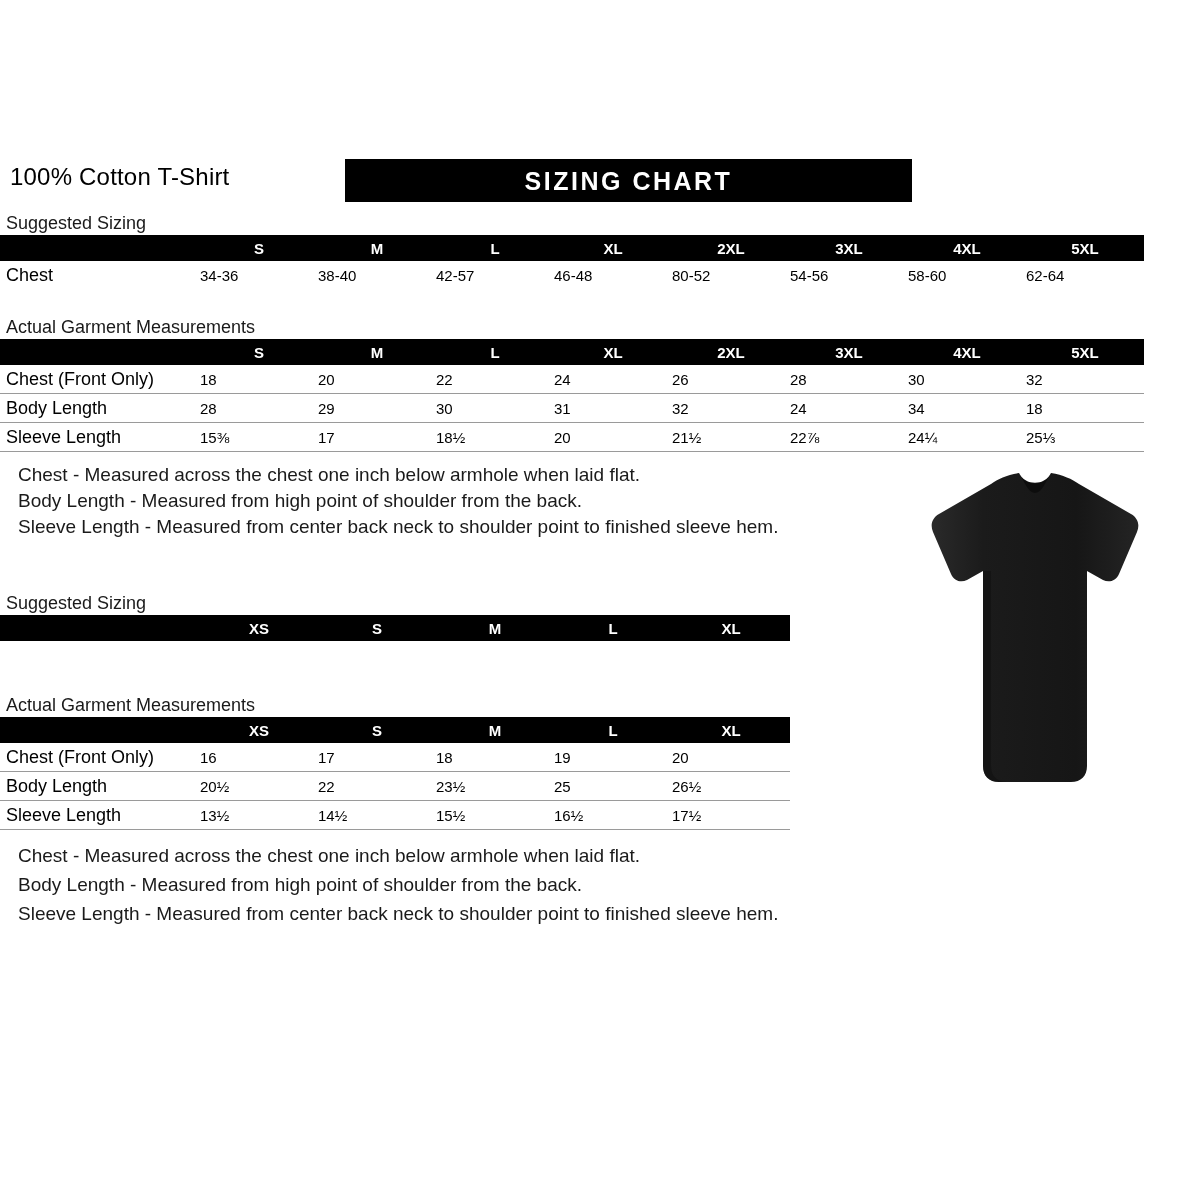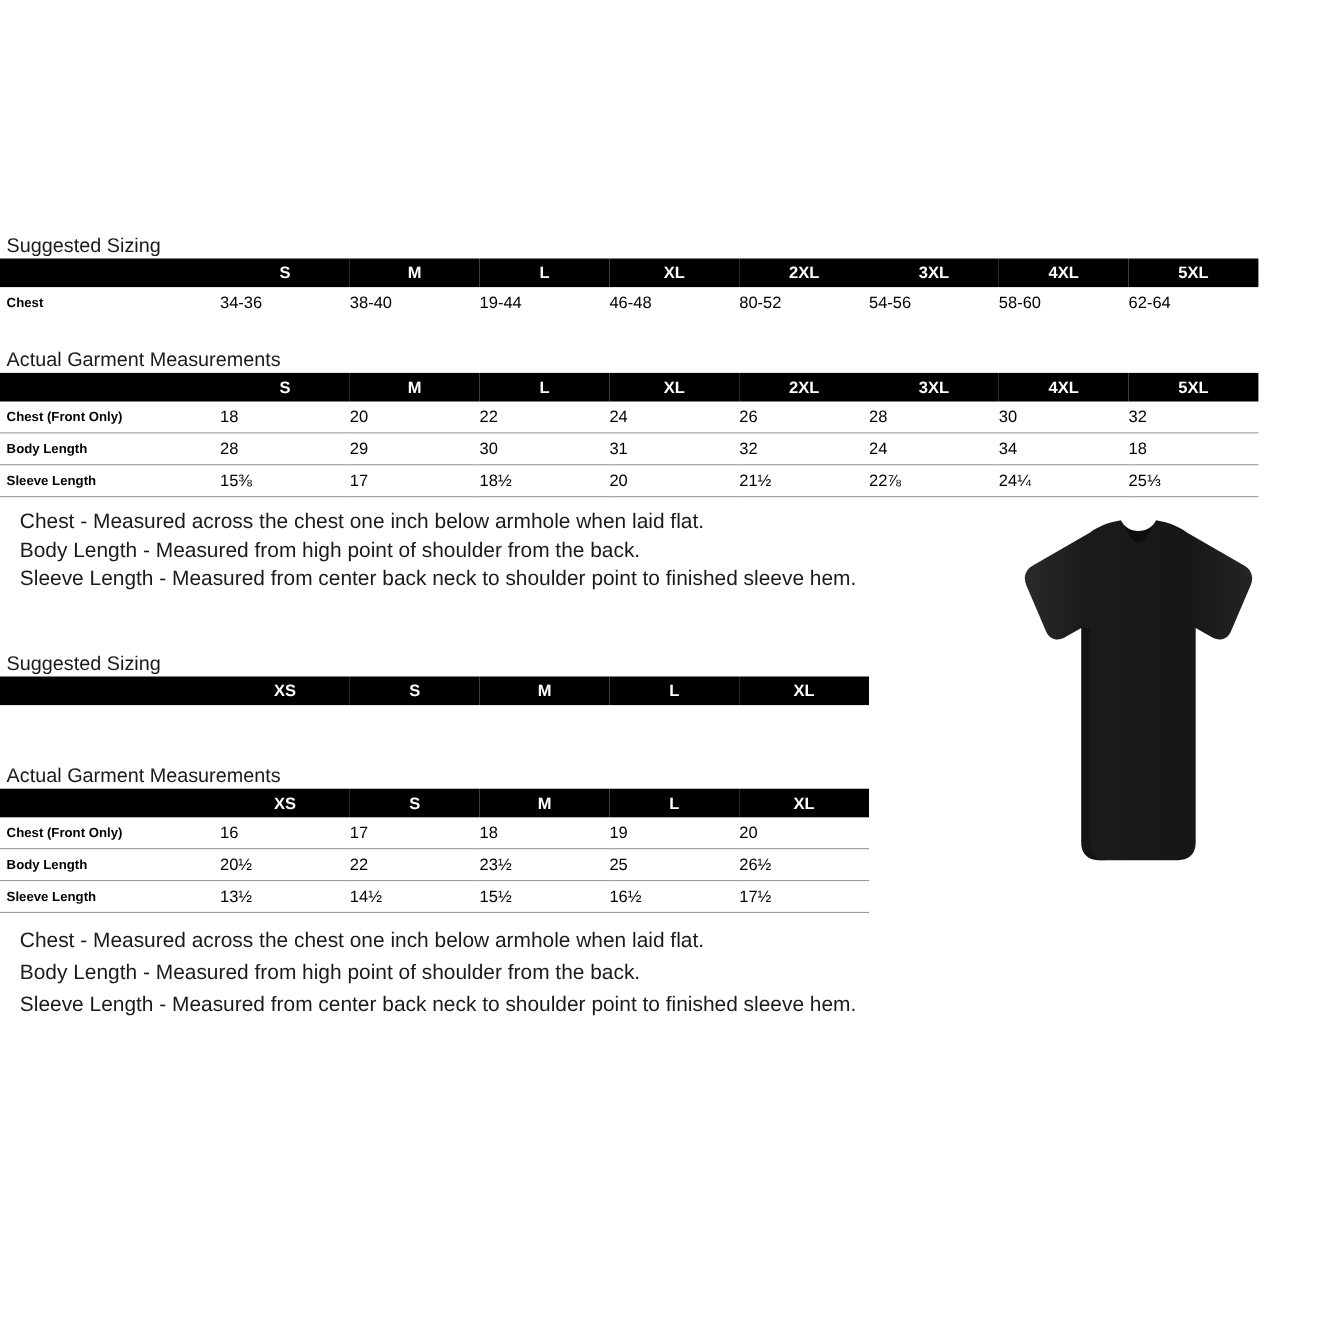--- a/index.html
+++ b/index.html
@@ -93,22 +93,22 @@
   .data-row td {
     font-size: 15px;
     text-align: left;
     height: 28px;
     vertical-align: middle;
     color: #000000;
   }
   .data-row td.lbl {
     text-align: left;
     padding-left: 6px;
-    font-weight: bold;
-    font-size: 12px;
+    font-weight: normal;
+    font-size: 18px;
   }
   .data-row.bordered td {
     border-bottom: 1px solid #9a9a9a;
   }
 
   
   .note {
     position: absolute;
     font-size: 19px;
     color: #1a1a1a;
@@ -131,20 +131,26 @@
     top: 470px;
     width: 280px;
     height: 345px;
   }
 </style>
 </head>
 <body>
 
 <div class="page">
 
+  <div class="title-row">
+    <div class="main-title">100% Cotton T-Shirt</div>
+    <div class="sizing-chart-banner">
+      <span>SIZING CHART</span>
+    </div>
+  </div>
 
   <div class="sub-label" style="left:6px; top:213px;">Suggested Sizing</div>
 
   <table class="size-table" style="left:0px; top:235px; width:1140px;">
     <colgroup>
       <col style="width:200px">
       <col style="width:118px">
         <col style="width:118px">
         <col style="width:118px">
         <col style="width:118px">
@@ -162,21 +168,21 @@
       <td>XL</td>
       <td>2XL</td>
       <td>3XL</td>
       <td>4XL</td>
       <td>5XL</td>
     </tr>
     <tr class="data-row">
       <td class="lbl">Chest</td>
       <td>34-36</td>
       <td>38-40</td>
-      <td>19-44</td>
+      <td>42-57</td>
       <td>46-48</td>
       <td>80-52</td>
       <td>54-56</td>
       <td>58-60</td>
       <td>62-64</td>
     </tr>
   </tbody>
     </table>
 
   <div class="sub-label" style="left:6px; top:317px;">Actual Garment Measurements</div>

